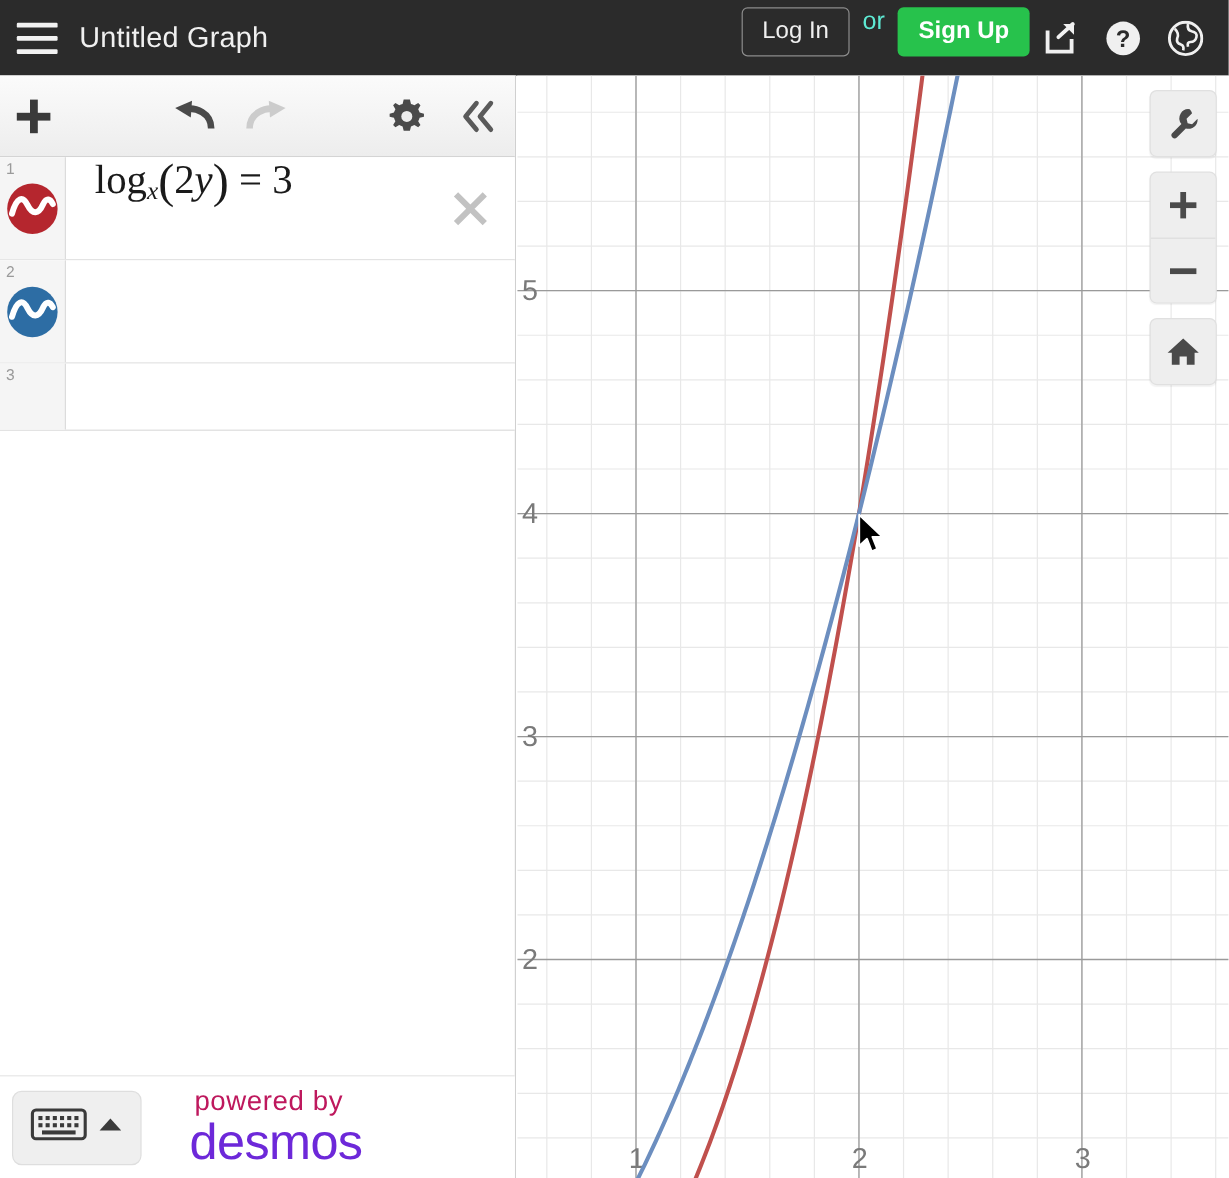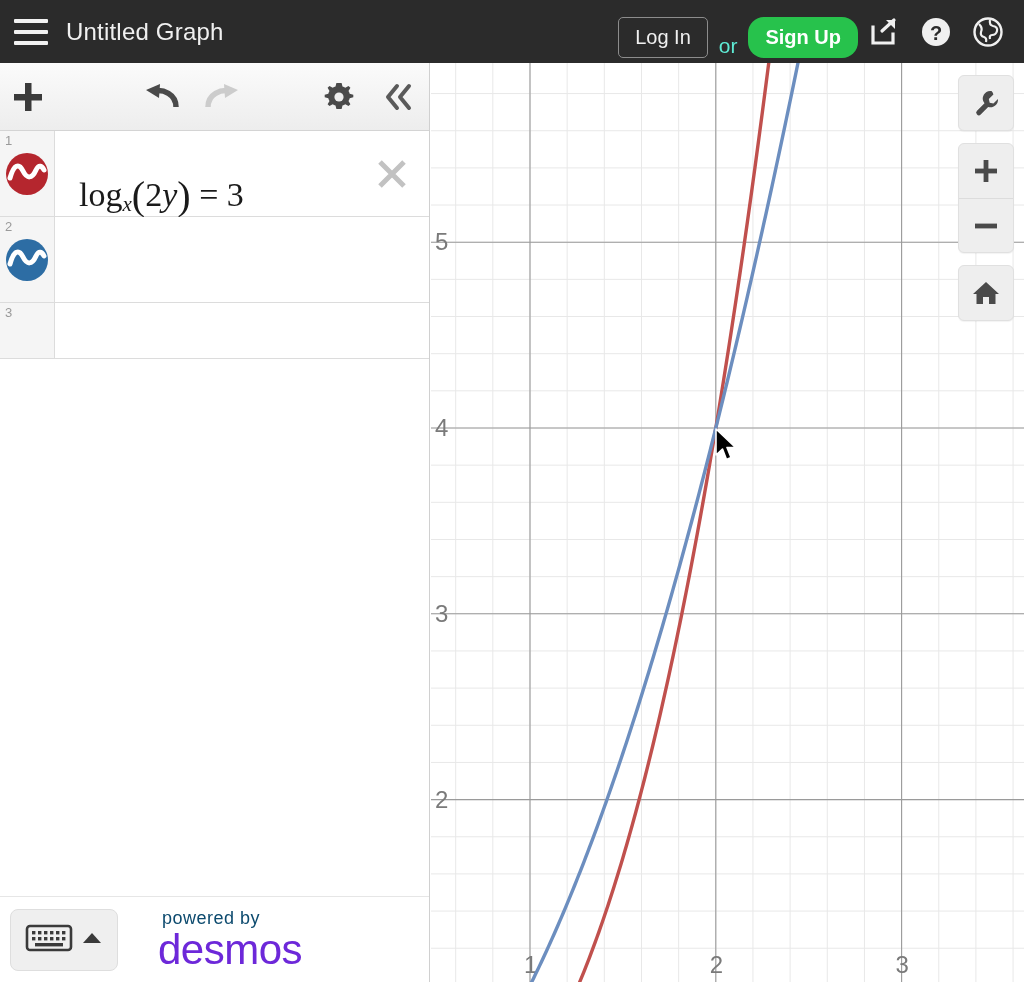--- a/index.html
+++ b/index.html
@@ -23,33 +23,33 @@
     margin-left: 14px; margin-right: 18px;
     display: flex; flex-direction: column; justify-content: space-between;
     cursor: pointer;
   }
   .hamburger span { display: block; height: 4px; background: #f2f2f2; border-radius: 1px; }
   .graph-title {
     color: #f0f0f0; font-size: 24px; font-weight: 400;
     letter-spacing: 0.2px; white-space: nowrap;
   }
   .header-right {
-    margin-left: auto; display: flex; align-items: flex-end; gap: 0;
+    margin-left: auto; display: flex; align-items: flex-start; gap: 0;
     padding-right: 10px;
   }
   .btn-login {
     color: #f0f0f0; font-size: 20px;
     border: 1px solid #8c8c8c; border-radius: 5px;
     padding: 8px 16px; background: transparent; cursor: pointer;
     font-family: "Liberation Sans", sans-serif;
   }
   .or-text { color: #5eead4; font-size: 21px; margin: 0 11px; }
   .btn-signup {
     color: #ffffff; font-size: 20px; font-weight: bold;
-    background: #27c24c; border: none; border-radius: 16px;
+    background: #27c24c; border: none; border-radius: 5px;
     padding: 9px 17px; cursor: pointer;
     font-family: "Liberation Sans", sans-serif;
   }
   .icon-btn {
     width: 52px; height: 52px;
     display: flex; align-items: center; justify-content: center;
     cursor: pointer;
   }
 
   
@@ -99,21 +99,21 @@
     font-size: 13px; color: #9a9a9a;
   }
   .expr-dot {
     position: absolute; top: 50%; left: 50%;
     transform: translate(-50%, -50%);
     width: 44px; height: 44px;
     cursor: pointer;
   }
   .expr-body {
     flex: 1; position: relative;
-    display: flex; align-items: flex-end;
+    display: flex; align-items: flex-start;
     padding-left: 24px;
     cursor: text;
   }
   .math {
     font-family: "Liberation Serif", serif;
     font-size: 34px; color: #1a1a1a;
     line-height: 1;
     white-space: nowrap;
   }
   .math i { font-family: "Liberation Serif", serif; font-style: italic; }
@@ -145,21 +145,21 @@
     background: #efefef; border: 1px solid #dedede; border-radius: 8px;
     display: flex; align-items: center; justify-content: center; gap: 8px;
     cursor: pointer;
   }
   .desmos-brand {
     margin-left: 40px;
     display: flex; flex-direction: column; align-items: flex-start;
     line-height: 1;
   }
   .brand-powered {
-    font-size: 18px; color: #0c4a6e; letter-spacing: 0.5px;
+    font-size: 23px; color: #be185d; letter-spacing: 0.5px;
     margin-bottom: 2px; margin-left: 4px;
   }
   .brand-desmos {
     font-size: 42px; color: #6d28d9; letter-spacing: -0.5px;
     font-weight: 400;
   }
 
   
   .graph {
     position: absolute; top: 63px; left: 431px;

